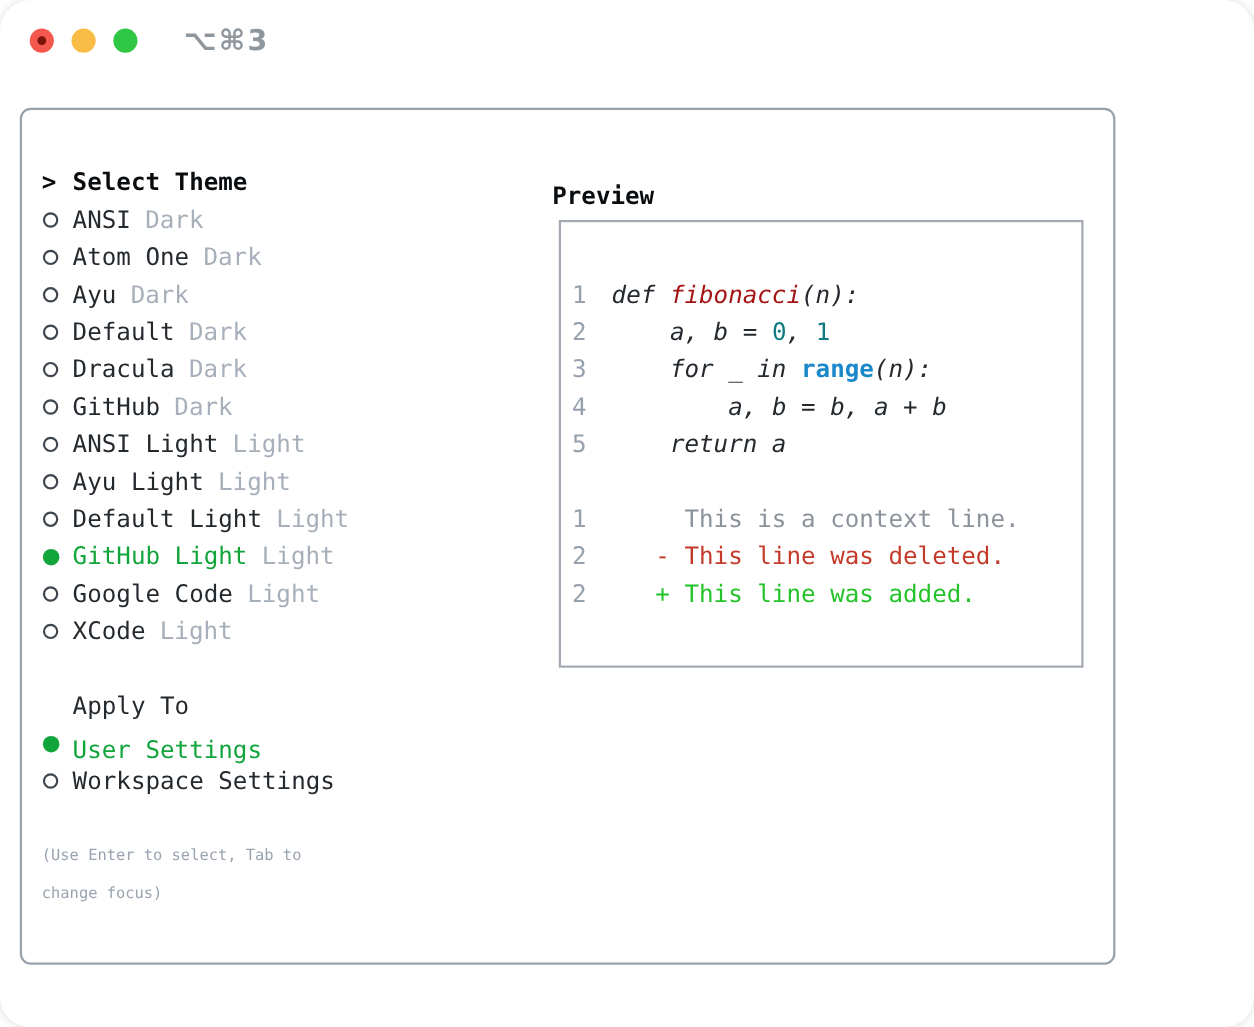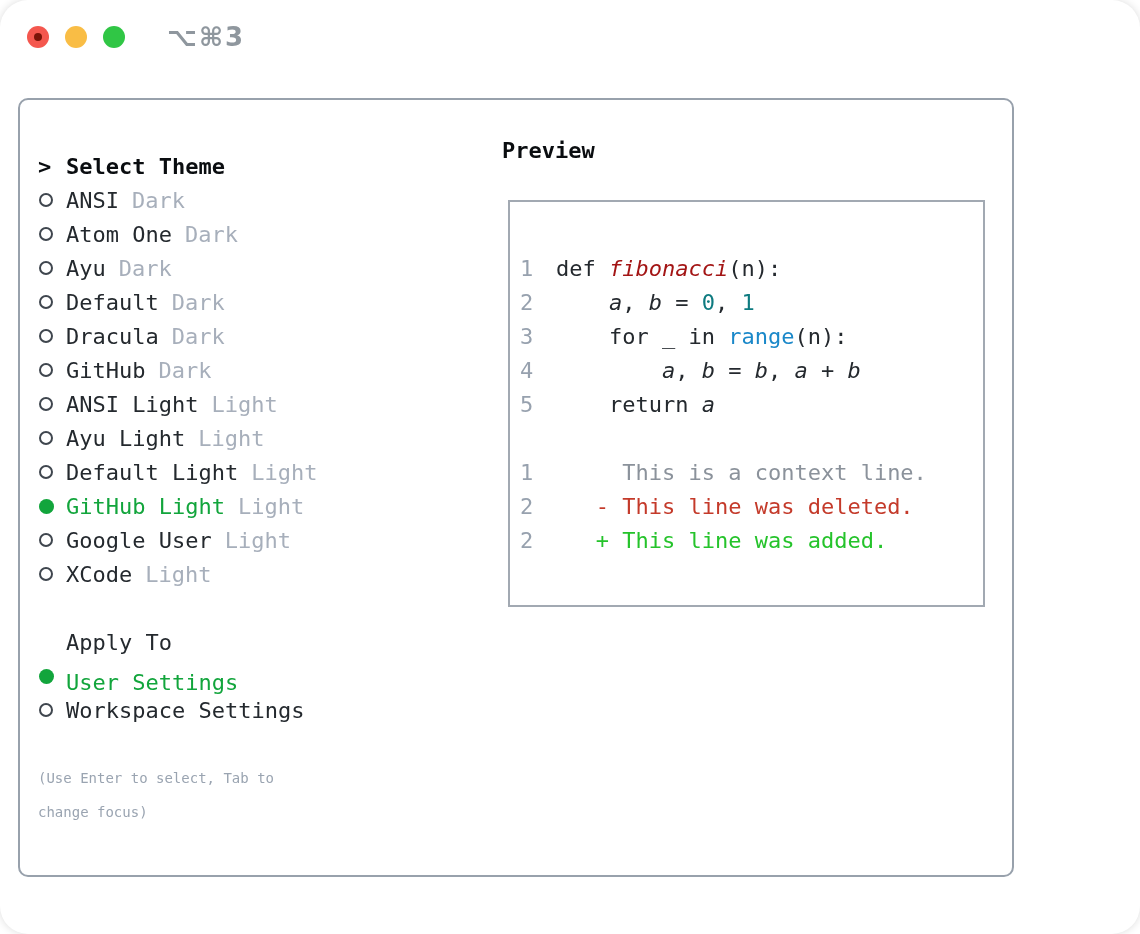--- a/index.html
+++ b/index.html
@@ -37,32 +37,32 @@
   .title-text{font-weight:bold;color:var(--title);}
   .radio{box-sizing:border-box;width:14px;height:14px;margin-left:1px;border-radius:50%;
          border:2px solid var(--radio-border);}
   .radio.on{width:15px;height:15px;border:none;background:var(--accent-green);}
   .name{color:var(--text);}
   .theme-row.selected .name{color:var(--accent-green);}
   .apply-row.selected .name{color:var(--accent-green);margin-top:12px;}
   .tag{color:var(--tag);margin-left:13px;}
   .hint{color:var(--hint);font-size:14px;line-height:34px;}
   
-  .preview-title{position:absolute;left:482px;top:34px;height:34px;line-height:34px;
+  .preview-title{position:absolute;left:482px;top:62px;height:34px;line-height:34px;
                  font-size:22px;font-weight:bold;color:var(--title);}
   .preview-box{position:absolute;left:488px;top:100px;width:477px;height:407px;box-sizing:border-box;
                border:2px solid var(--preview-border);background:#fff;padding:49px 0 0 10px;overflow:hidden;}
   .pline{display:flex;align-items:center;height:34px;font-size:22px;white-space:pre;}
   .pline .ln{flex:none;width:36px;color:var(--line-number);}
   .code{white-space:pre;color:var(--text);}
-  .tok-plain{color:var(--text);}
+  .tok-plain{color:var(--text);font-style:italic;}
   .tok-func{color:var(--func);font-style:italic;}
   .tok-var{color:var(--text);font-style:italic;}
   .tok-num{color:var(--num);}
-  .tok-call{color:var(--call);}
+  .tok-call{color:var(--call);font-weight:bold;}
   .tok-context{color:var(--context);}
   .tok-deleted{color:var(--deleted);}
   .tok-added{color:var(--added);}
 </style>
 </head>
 <body>
 
 <div class="window">
   <div class="titlebar">
     <span class="light red">
@@ -83,21 +83,21 @@
           <div class="row theme-row"><span class="marker"><span class="radio"></span></span><span class="name">ANSI</span><span class="tag">Dark</span></div>
           <div class="row theme-row"><span class="marker"><span class="radio"></span></span><span class="name">Atom One</span><span class="tag">Dark</span></div>
           <div class="row theme-row"><span class="marker"><span class="radio"></span></span><span class="name">Ayu</span><span class="tag">Dark</span></div>
           <div class="row theme-row"><span class="marker"><span class="radio"></span></span><span class="name">Default</span><span class="tag">Dark</span></div>
           <div class="row theme-row"><span class="marker"><span class="radio"></span></span><span class="name">Dracula</span><span class="tag">Dark</span></div>
           <div class="row theme-row"><span class="marker"><span class="radio"></span></span><span class="name">GitHub</span><span class="tag">Dark</span></div>
           <div class="row theme-row"><span class="marker"><span class="radio"></span></span><span class="name">ANSI Light</span><span class="tag">Light</span></div>
           <div class="row theme-row"><span class="marker"><span class="radio"></span></span><span class="name">Ayu Light</span><span class="tag">Light</span></div>
           <div class="row theme-row"><span class="marker"><span class="radio"></span></span><span class="name">Default Light</span><span class="tag">Light</span></div>
           <div class="row theme-row selected"><span class="marker"><span class="radio on"></span></span><span class="name">GitHub Light</span><span class="tag">Light</span></div>
-          <div class="row theme-row"><span class="marker"><span class="radio"></span></span><span class="name">Google User</span><span class="tag">Light</span></div>
+          <div class="row theme-row"><span class="marker"><span class="radio"></span></span><span class="name">Google Code</span><span class="tag">Light</span></div>
           <div class="row theme-row"><span class="marker"><span class="radio"></span></span><span class="name">XCode</span><span class="tag">Light</span></div>
         </div>
       <div class="row blank"></div>
       <div class="row">
         <span class="marker"></span>
         <span class="name">Apply To</span>
       </div>
       <div id="apply-list">
           <div class="row apply-row selected"><span class="marker"><span class="radio on"></span></span><span class="name">User Settings</span></div>
           <div class="row apply-row"><span class="marker"><span class="radio"></span></span><span class="name">Workspace Settings</span></div>

